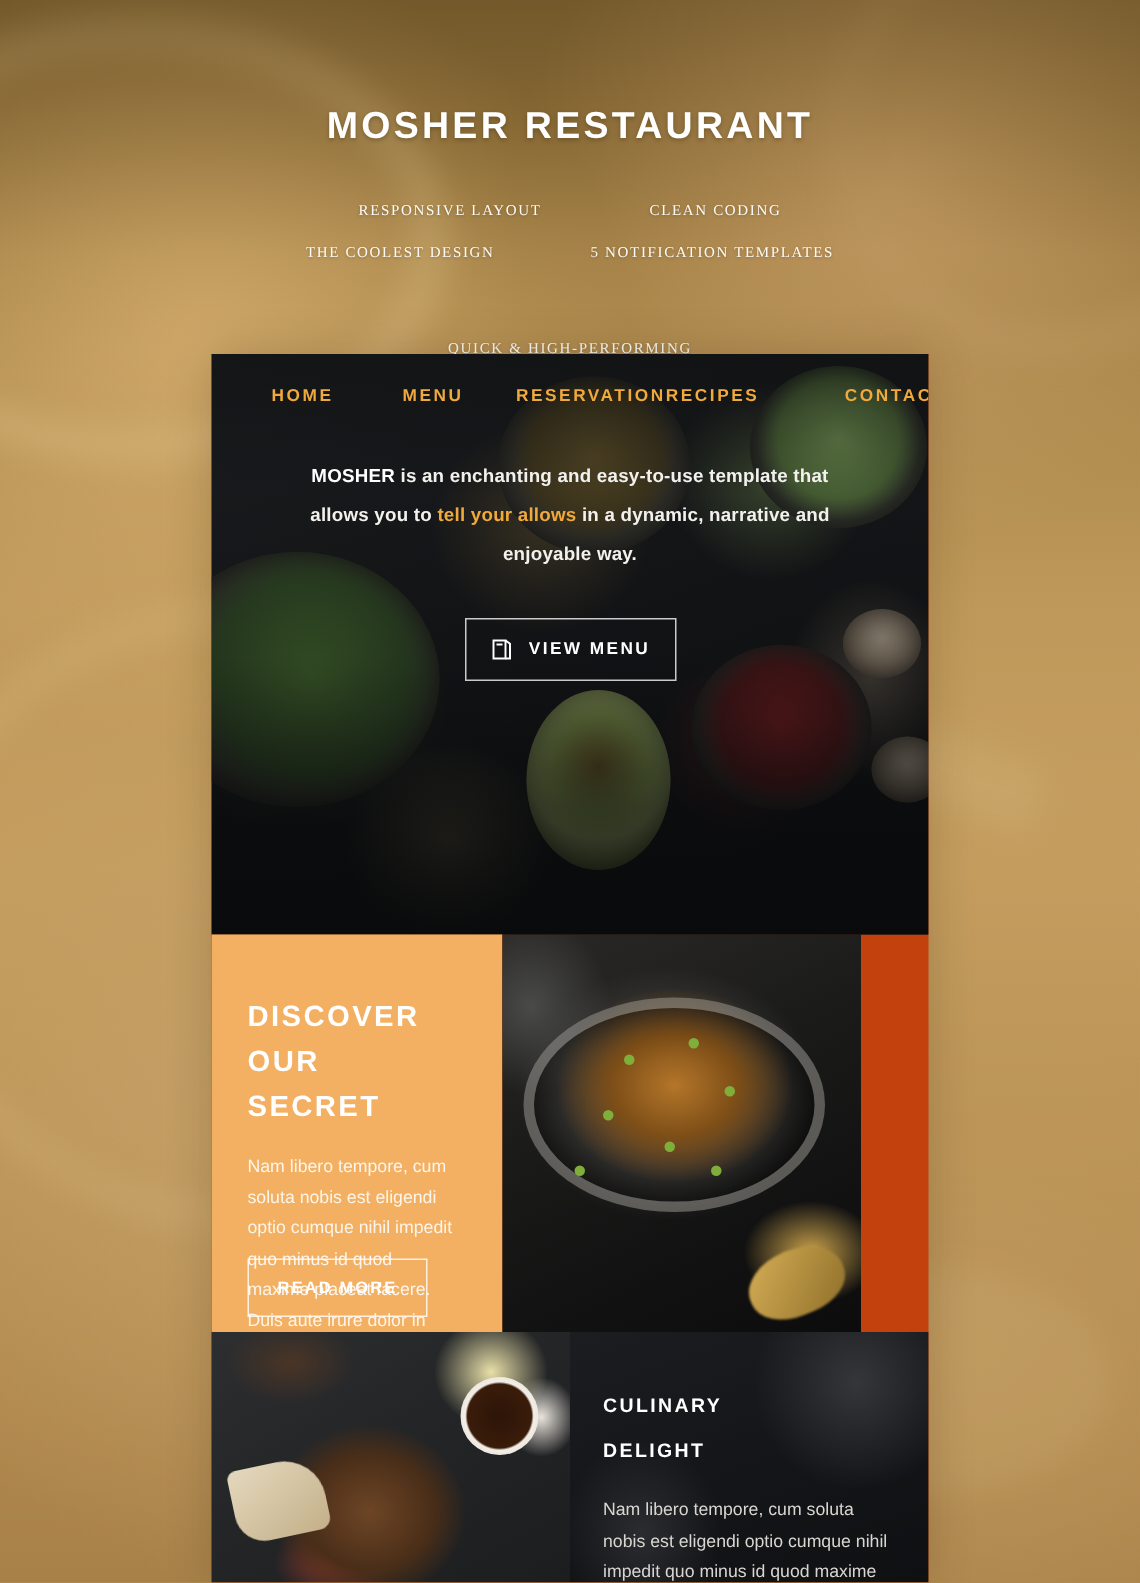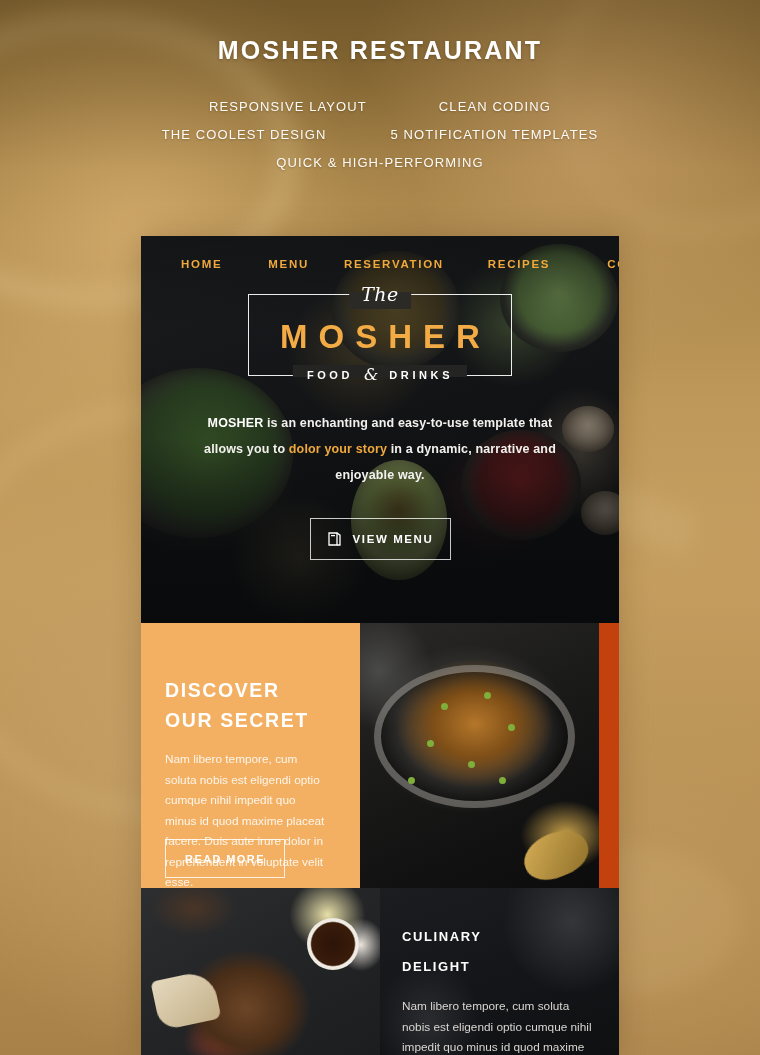--- a/index.html
+++ b/index.html
@@ -28,35 +28,36 @@
   }
   #bg-tint {
     position:absolute; inset:0;
     background:linear-gradient(180deg, rgba(108,82,38,0.55) 0%, rgba(150,115,55,0.18) 16%,
                 rgba(190,150,80,0.05) 45%, rgba(165,128,66,0.16) 100%);
   }
   
   .arc { position:absolute; border-radius:50%; filter:blur(10px); }
 
   
-  #page-header { position:relative; z-index:5; padding-top:36px; text-align:center; }
+  #page-header { position:relative; z-index:5; padding-top:70px; text-align:center; }
   #page-title {
     font-size:25px; font-weight:bold; letter-spacing:2.2px; color:#ffffff;
     text-shadow:0 1px 3px rgba(60,40,10,0.35);
   }
   #feature-list { margin-top:28px; }
   .feature-row {
     display:flex; justify-content:center; align-items:baseline;
-    color:#fdfbf7; font-size:13px; letter-spacing:1.1px; line-height:28px;
+    color:#fdfbf7; font-size:10px; letter-spacing:1.1px; line-height:28px;
     text-shadow:0 1px 2px rgba(60,40,10,0.3);
+    font-family:Liberation Serif, serif;
   }
   .feature-row .feat { white-space:nowrap; }
   .row-1 { gap:72px; }
   .row-2 { gap:64px;justify-content:center; }
-  .row-3 { gap:0; }
+  .row-3 { gap:0;margin-top:36px; }
 
   
   #template-card {
     position:absolute; left:141px; top:236px; width:478px; height:819px;
     z-index:6; overflow:hidden; background:#c2410c;
     box-shadow:0 0 28px rgba(60,40,12,0.22);
   }
 
   
   #hero { position:relative; height:387px; overflow:hidden; background:#17181a; }
@@ -85,21 +86,21 @@
   
   #nav { position:relative; z-index:4; display:flex; align-items:center;
          padding:22px 22px 0 22px; }
   #nav .nav-item {
     color:#f0a93c; font-size:11.5px; font-weight:bold; letter-spacing:1.7px;
     text-decoration:none; white-space:nowrap;
   }
   #nav .nav-item.item-home { margin-left:18px; }
   #nav .nav-item.item-menu { margin-left:46px; }
   #nav .nav-item.item-reservation { margin-left:35px; }
-  #nav .nav-item.item-recipes { margin-left:44px; }
+  #nav .nav-item.item-recipes { }
   #nav .nav-item.item-contact { margin-left:57px; }
 
   
   #logo-block {
     position:relative; z-index:4; margin:24px auto 0 auto;
     width:264px; height:82px; border:1px solid rgba(255,255,255,0.92);
     display:flex; flex-direction:column; align-items:center; justify-content:center;
   }
   #logo-the {
     position:absolute; top:-16px; left:50%; transform:translateX(-50%);
@@ -140,21 +141,21 @@
     display:flex; align-items:center; justify-content:center; gap:11px;
     cursor:pointer; background:transparent;
   }
   #view-menu-button .vm-label {
     color:#ffffff; font-size:11.5px; font-weight:bold; letter-spacing:1.6px;
   }
 
   
   #discover-section { display:flex; height:265px; }
   #discover-panel {
-    width:219px; background:#f3b062; padding:52px 30px 0 24px; position:relative;
+    width:194px; background:#f3b062; padding:40px 30px 0 24px; position:relative;
   }
   #discover-title {
     color:#ffffff; font-size:19.5px; font-weight:bold; letter-spacing:1.6px;
     line-height:30px;
   }
   #discover-body {
     margin-top:14px; color:#fdf5ea; font-size:11.8px; line-height:20.5px;
     max-width:190px;
   }
   #read-more-button {
@@ -287,32 +288,23 @@
     </div>
 
     <div id="nav">
       <a class="nav-item item-home" href="#">HOME</a>
       <a class="nav-item item-menu" href="#">MENU</a>
       <a class="nav-item item-reservation" href="#">RESERVATION</a>
       <a class="nav-item item-recipes" href="#">RECIPES</a>
       <a class="nav-item item-contact" href="#">CONTACT</a>
     </div>
 
-    <div id="logo-block">
-      <span id="logo-the" style="background:linear-gradient(180deg, rgba(25,26,28,0) 0%, rgba(25,26,28,0) 42%, #2b2a26 42%, #2b2a26 100%);">The</span>
-      <span id="logo-name">MOSHER</span>
-      <span id="logo-sub" style="background:linear-gradient(180deg,#242422 0%, #242422 62%, rgba(36,36,34,0) 62%);">
-        <span class="sub-word">FOOD</span>
-        <span class="amp">&amp;</span>
-        <span class="sub-word">DRINKS</span>
-      </span>
-    </div>
 
     <div id="hero-copy">
-      <span class="brand">MOSHER</span><span> is an enchanting and easy-to-use template that allows you to </span><span class="accent">dolor your story</span><span> in a dynamic, narrative and enjoyable way.</span>
+      <span class="brand">MOSHER</span><span> is an enchanting and easy-to-use template that allows you to </span><span class="accent">tell your allows</span><span> in a dynamic, narrative and enjoyable way.</span>
     </div>
 
     <div id="view-menu-button">
       <span style="display:flex;">
         <svg width="15" height="16" viewBox="0 0 15 16" fill="none" stroke="#ffffff" stroke-width="1.3">
           <path d="M2 2 H10 V14 H2 Z"></path>
           <path d="M10 2 L13 4.2 V14 L10 14"></path>
           <path d="M4 4.6 H8"></path>
         </svg>
       </span>

